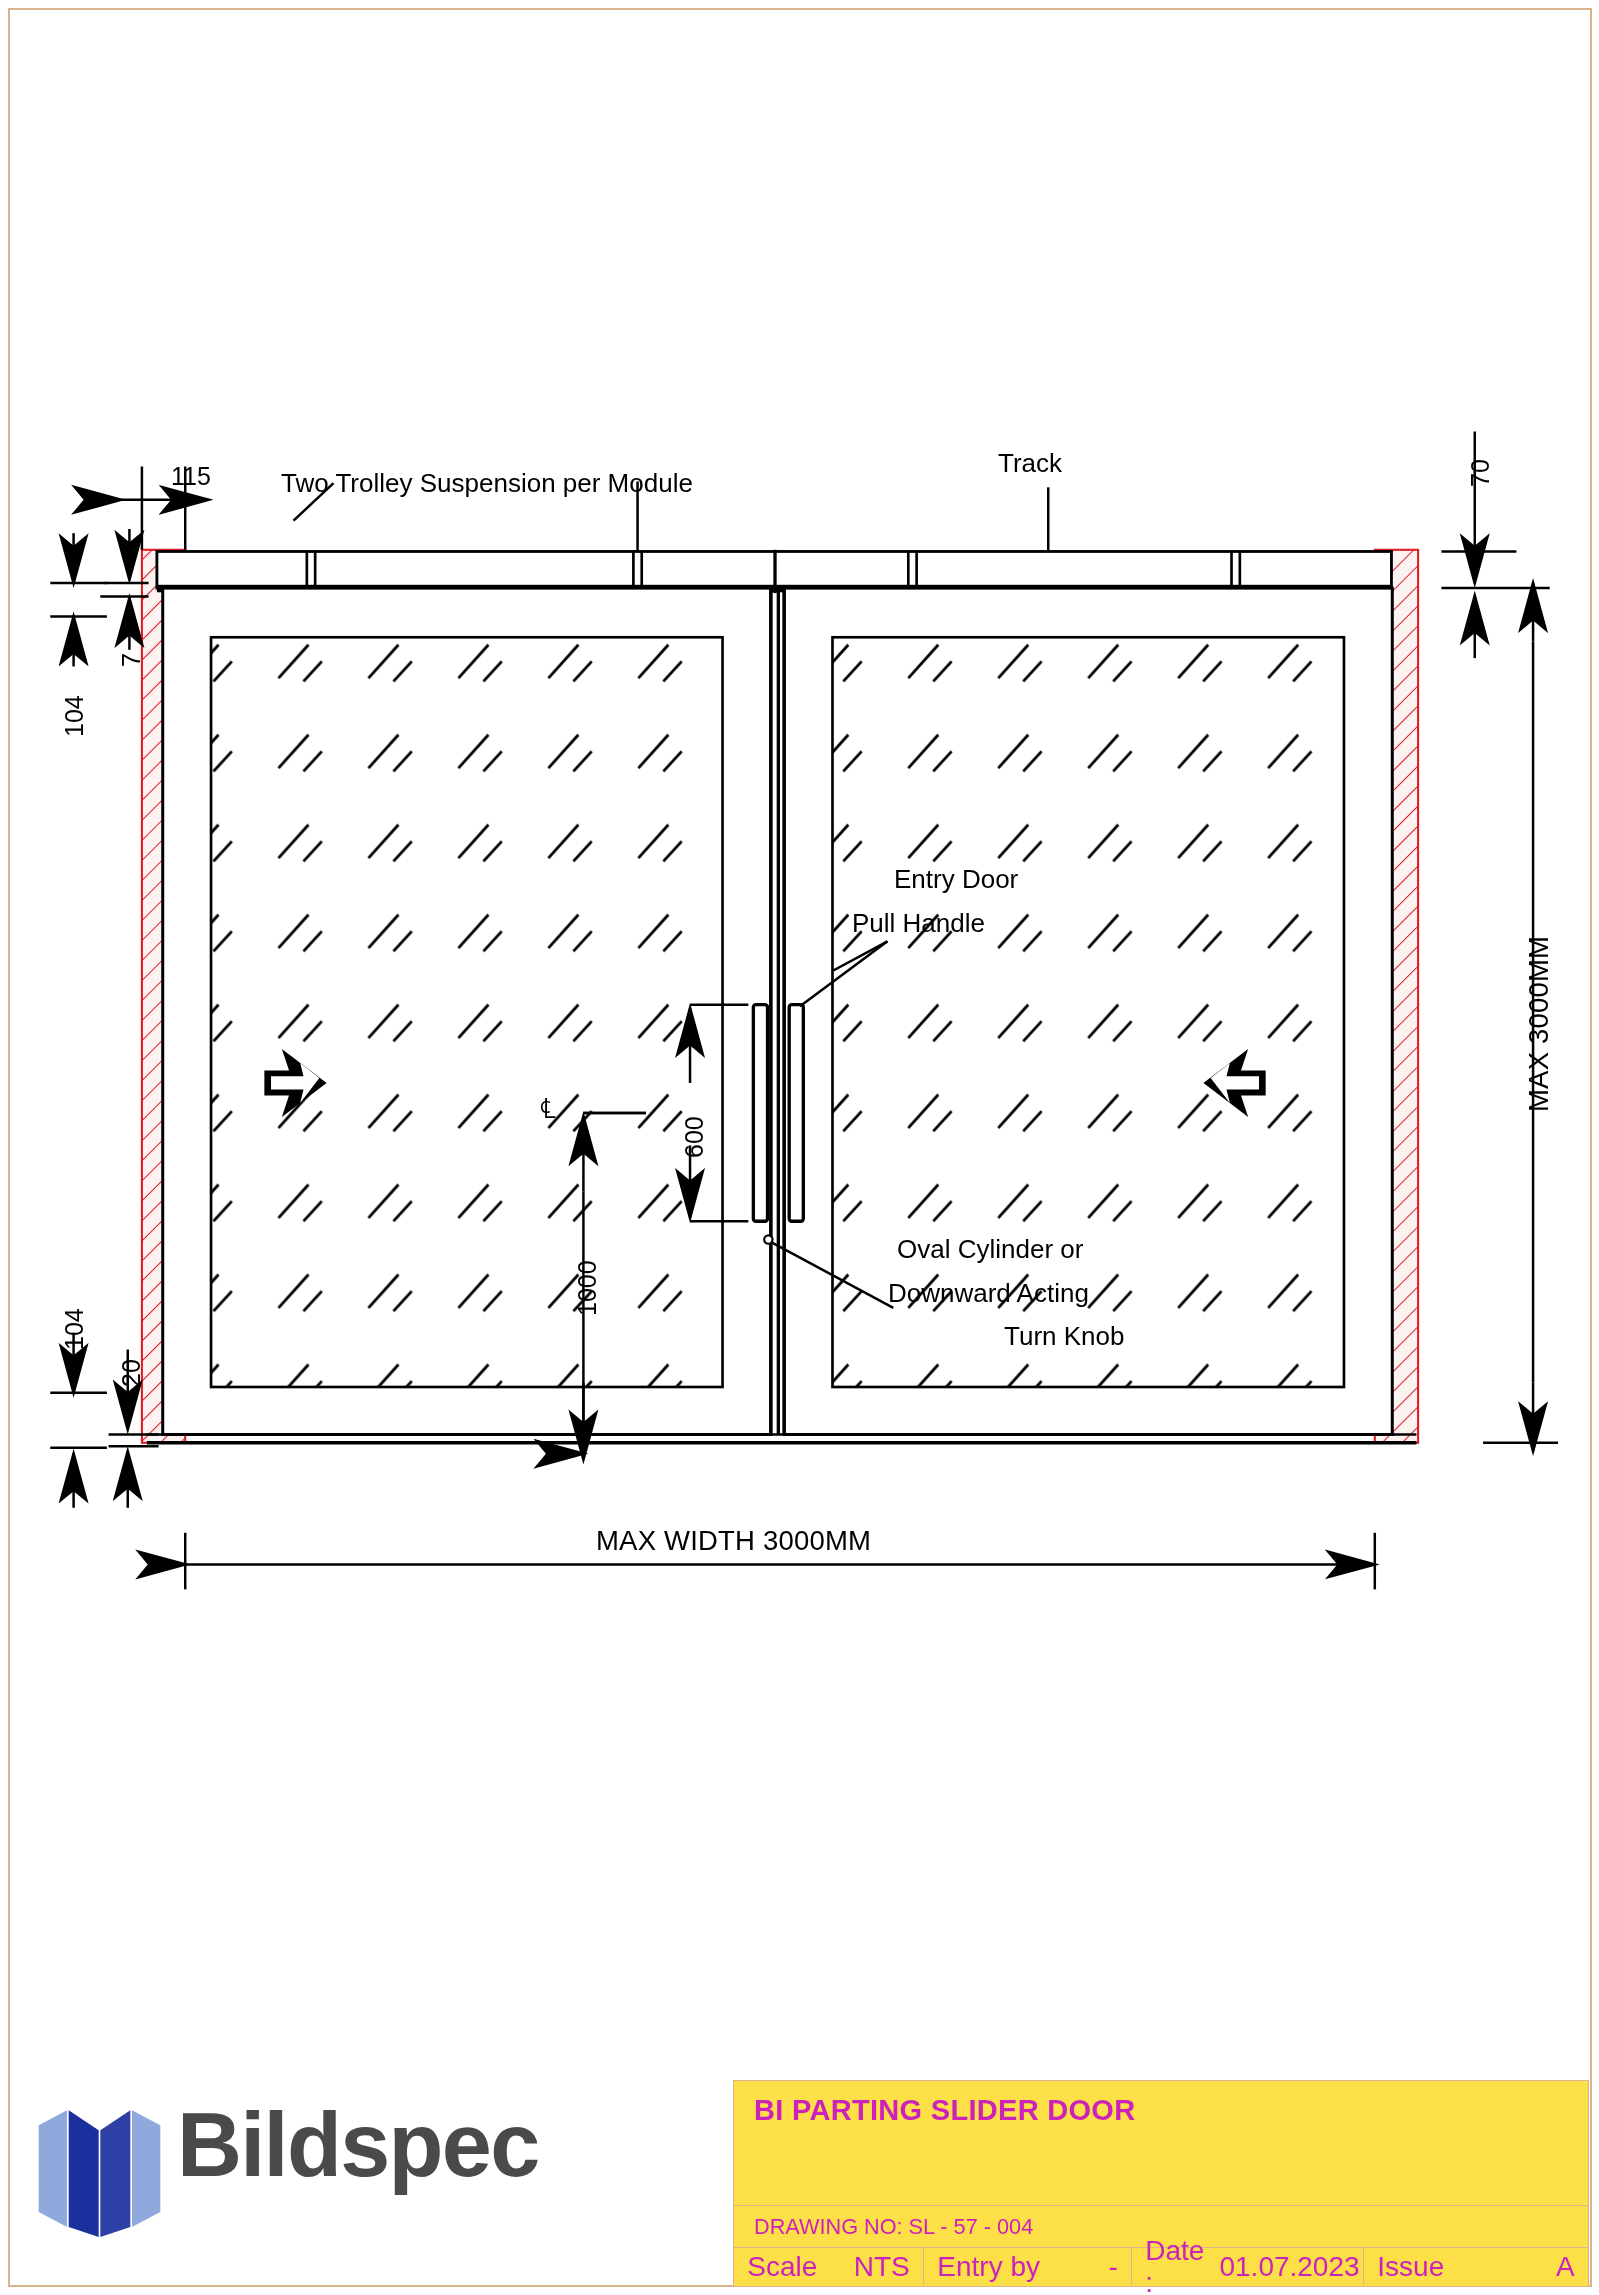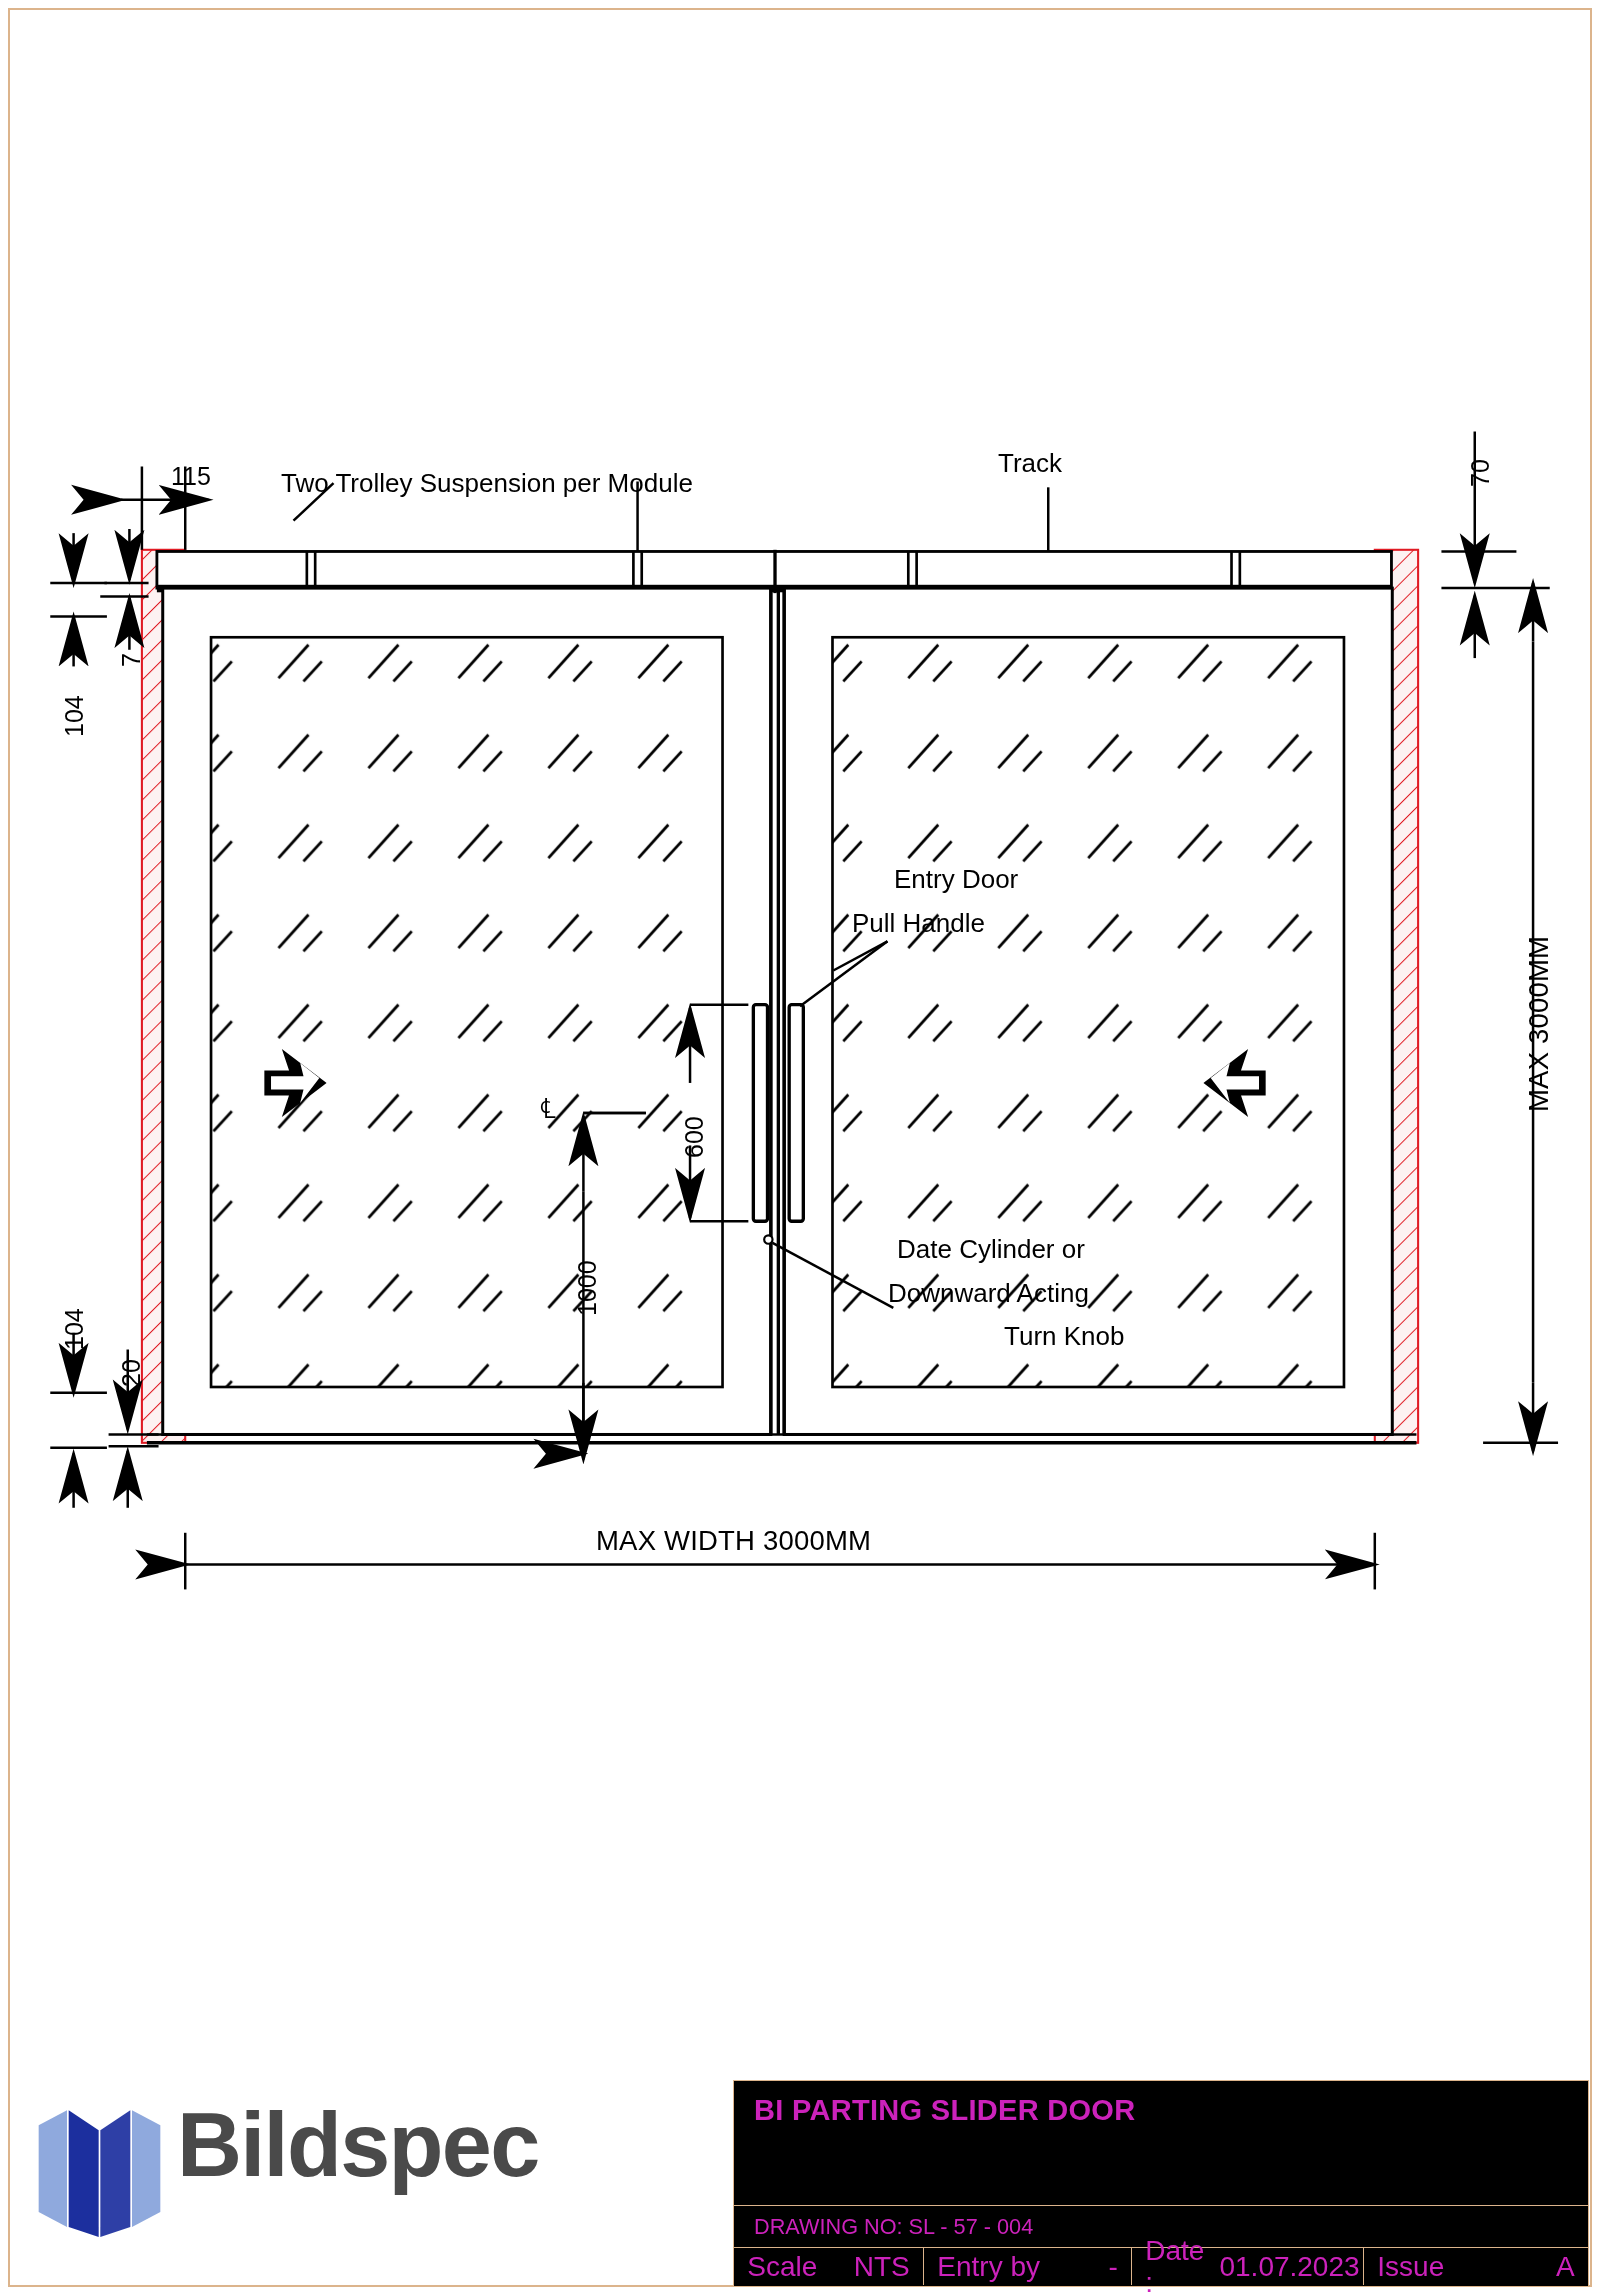--- a/index.html
+++ b/index.html
@@ -32,21 +32,21 @@
   }
   .lbl-note{ font-size:26px; }
   .lbl-dim { font-size:25px; }
   .lbl-big { font-size:27.5px; letter-spacing:0.2px; }
   .rot90  { transform:rotate(-90deg); transform-origin:0 0; }
 
   
   #title-block{
     position:absolute; left:733px; top:2080px; width:856px; height:207px;
     border:1.7px solid #dcb48c;
-    background:#000000;
+    background:#fde047;
     font-family:"Liberation Sans", sans-serif;
   }
   #tb-title-row{
     height:125px; border-bottom:1.7px solid #dcb48c;
     display:flex; align-items:flex-start; padding:13.3px 0 0 20px;
   }
   #tb-title-text{ color:#cc22bb; font-size:29px; font-weight:bold; letter-spacing:0.3px;}
   #tb-dwgno-row{
     height:42px; border-bottom:1.7px solid #dcb48c;
     display:flex; align-items:center; padding-left:20px;
@@ -268,21 +268,21 @@
 </svg>
 </div>
 
 <div class="lbl lbl-note" style="left:281px; top:444px;margin-top:24px;">Two Trolley Suspension per Module</div>
 
 <div class="lbl lbl-note" style="left:998px; top:448px;">Track</div>
 
 <div class="lbl lbl-note" style="left:894px; top:864px;">Entry Door</div>
 <div class="lbl lbl-note" style="left:852px; top:908px;">Pull Handle</div>
 
-<div class="lbl lbl-note" style="left:897px; top:1234px;">Date Cylinder or</div>
+<div class="lbl lbl-note" style="left:897px; top:1234px;">Oval Cylinder or</div>
 <div class="lbl lbl-note" style="left:888px; top:1278px;">Downward Acting</div>
 <div class="lbl lbl-note" style="left:1004px; top:1321px;">Turn Knob</div>
 
 <div class="lbl lbl-dim" style="left:171px; top:462px;">115</div>
 
 <div class="lbl lbl-dim rot90" style="left:1466px; top:487px;">70</div>
 
 <div class="lbl lbl-dim rot90" style="left:60px; top:737px;">104</div>
 
 <div class="lbl lbl-dim rot90" style="left:117px; top:667px;">7</div>

